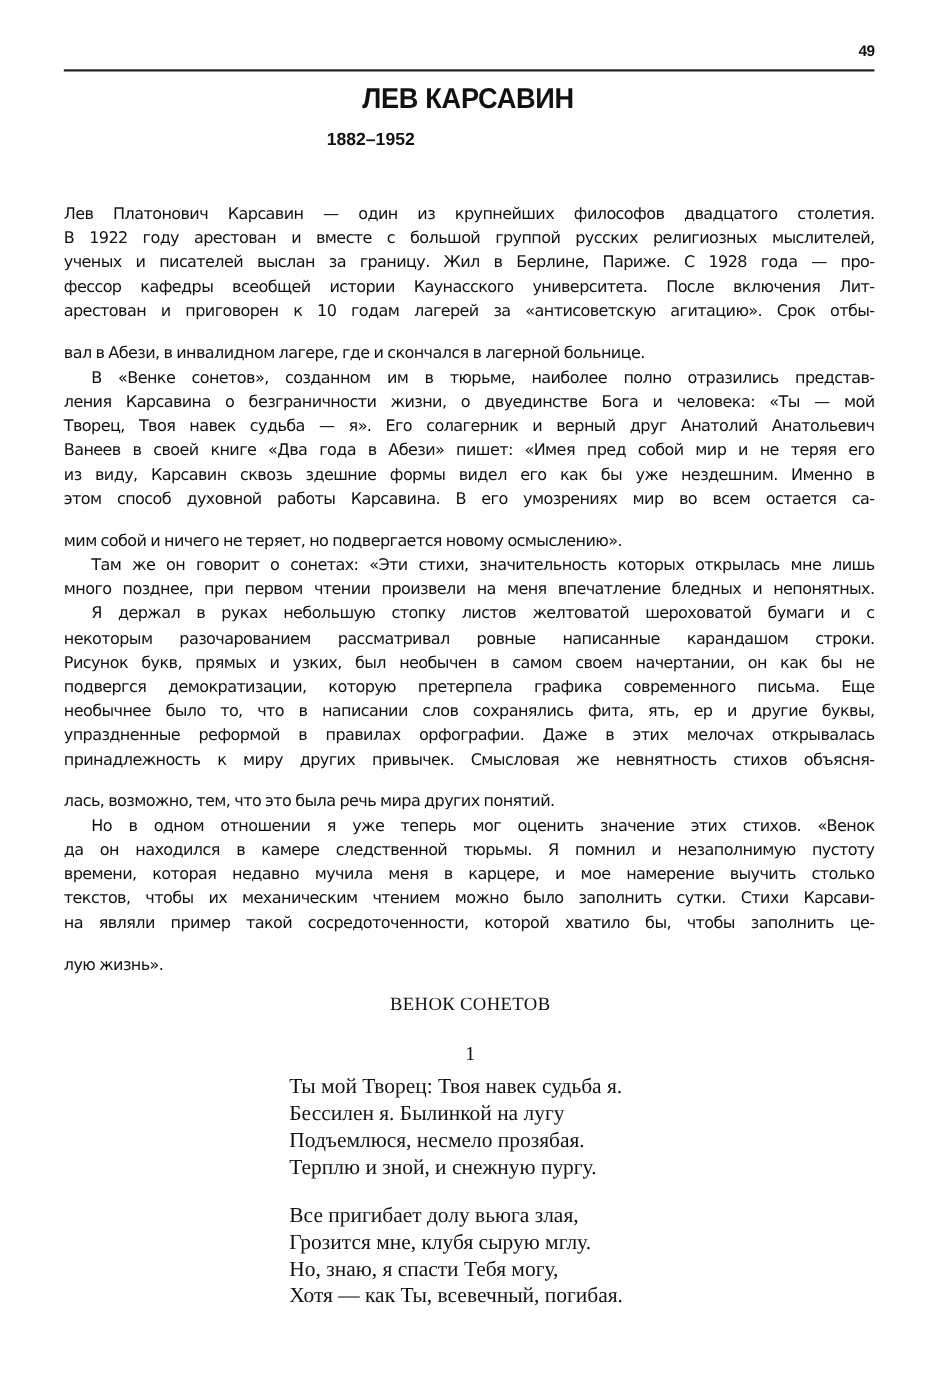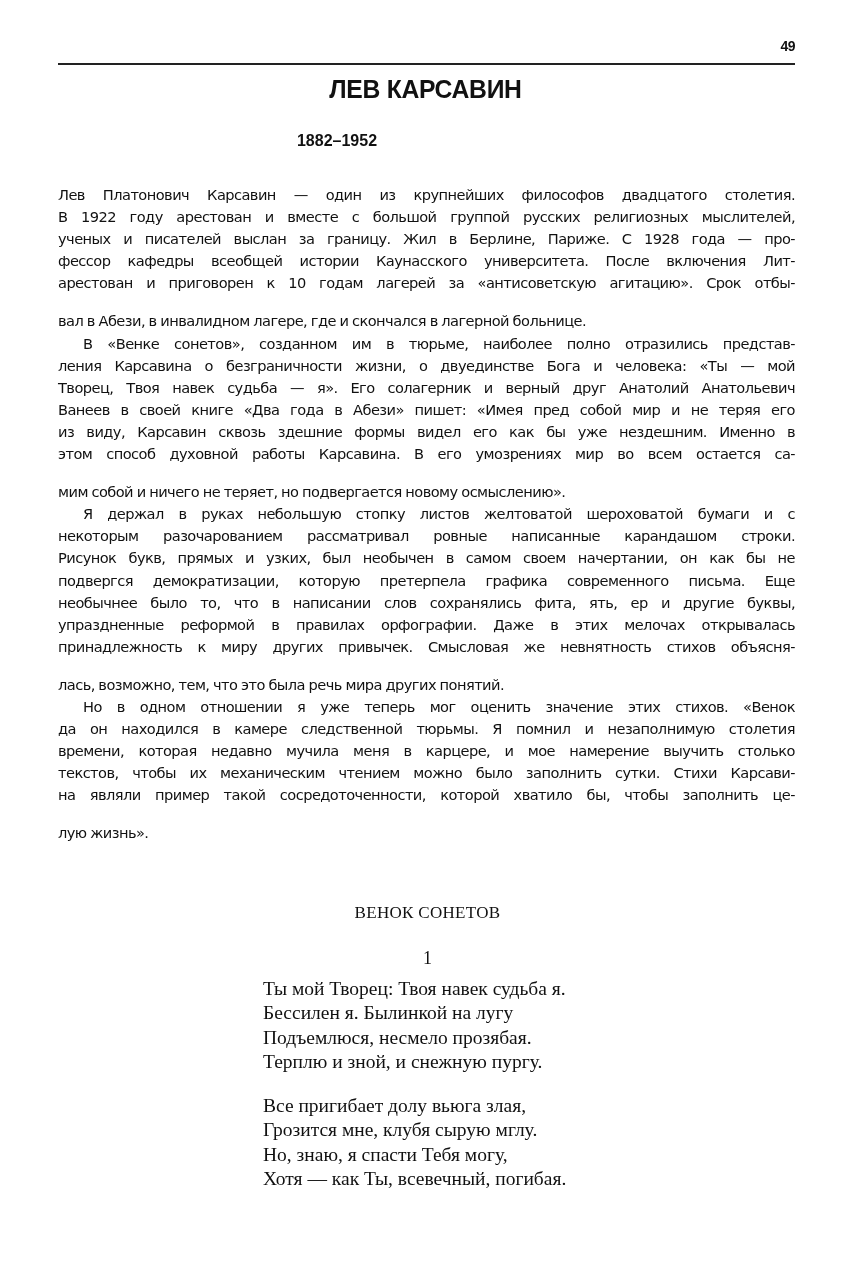--- a/index.html
+++ b/index.html
@@ -17,21 +17,21 @@
     position: absolute; top: 63px; left: 58px; width: 737px; height: 2px;
     background: #222222;
   }
   .title {
     position: absolute; top: 74px; left: 0; width: 851px; text-align: center;
     font-family: "Liberation Sans", sans-serif; font-weight: bold; font-size: 26px;
     letter-spacing: -0.3px; transform: scaleX(0.95);
   }
   .dates {
     position: absolute; top: 119px; left: 0; width: 674px; text-align: center;
-    font-family: "Liberation Sans", sans-serif; font-weight: bold; font-size: 16px; margin-top: 13px;
+    font-family: "Liberation Sans", sans-serif; font-weight: bold; font-size: 16px;
   }
   .body-text {
     position: absolute; top: 184px; left: 58px; width: 737px;
     font-family: "DejaVu Sans", sans-serif; font-size: 14.6px; line-height: 22.1px;
     letter-spacing: -0.55px; word-spacing: -0.5px;
   }
   .body-text .line {
     display: block; white-space: nowrap; text-align: justify; text-align-last: justify;
     height: 22.1px;
   }
@@ -76,35 +76,39 @@
   <div>
     <span class="line indent">В «Венке сонетов», созданном им в тюрьме, наиболее полно отразились представ-</span>
     <span class="line">ления Карсавина о безграничности жизни, о двуединстве Бога и человека: «Ты — мой</span>
     <span class="line">Творец, Твоя навек судьба — я». Его солагерник и верный друг Анатолий Анатольевич</span>
     <span class="line">Ванеев в своей книге «Два года в Абези» пишет: «Имея пред собой мир и не теряя его</span>
     <span class="line">из виду, Карсавин сквозь здешние формы видел его как бы уже нездешним. Именно в</span>
     <span class="line">этом способ духовной работы Карсавина. В его умозрениях мир во всем остается са-</span>
     <span class="line last">мим собой и ничего не теряет, но подвергается новому осмыслению».</span>
   </div>
 
+  <div>
+    <span class="line indent">Там же он говорит о сонетах: «Эти стихи, значительность которых открылась мне лишь</span>
+    <span class="line">много позднее, при первом чтении произвели на меня впечатление бледных и непонятных.</span>
+  </div>
 
   <div>
     <span class="line indent">Я держал в руках небольшую стопку листов желтоватой шероховатой бумаги и с</span>
     <span class="line">некоторым разочарованием рассматривал ровные написанные карандашом строки.</span>
     <span class="line">Рисунок букв, прямых и узких, был необычен в самом своем начертании, он как бы не</span>
     <span class="line">подвергся демократизации, которую претерпела графика современного письма. Еще</span>
     <span class="line">необычнее было то, что в написании слов сохранялись фита, ять, ер и другие буквы,</span>
     <span class="line">упраздненные реформой в правилах орфографии. Даже в этих мелочах открывалась</span>
     <span class="line">принадлежность к миру других привычек. Смысловая же невнятность стихов объясня-</span>
     <span class="line last">лась, возможно, тем, что это была речь мира других понятий.</span>
   </div>
 
   <div>
     <span class="line indent">Но в одном отношении я уже теперь мог оценить значение этих стихов. «Венок</span>
-    <span class="line">да он находился в камере следственной тюрьмы. Я помнил и незаполнимую столетия</span>
+    <span class="line">да он находился в камере следственной тюрьмы. Я помнил и незаполнимую пустоту</span>
     <span class="line">времени, которая недавно мучила меня в карцере, и мое намерение выучить столько</span>
     <span class="line">текстов, чтобы их механическим чтением можно было заполнить сутки. Стихи Карсави-</span>
     <span class="line">на являли пример такой сосредоточенности, которой хватило бы, чтобы заполнить це-</span>
     <span class="line last">лую жизнь».</span>
   </div>
 </div>
 
 <div class="poem-title">ВЕНОК СОНЕТОВ</div>
 <div class="sonnet-number">1</div>
 

